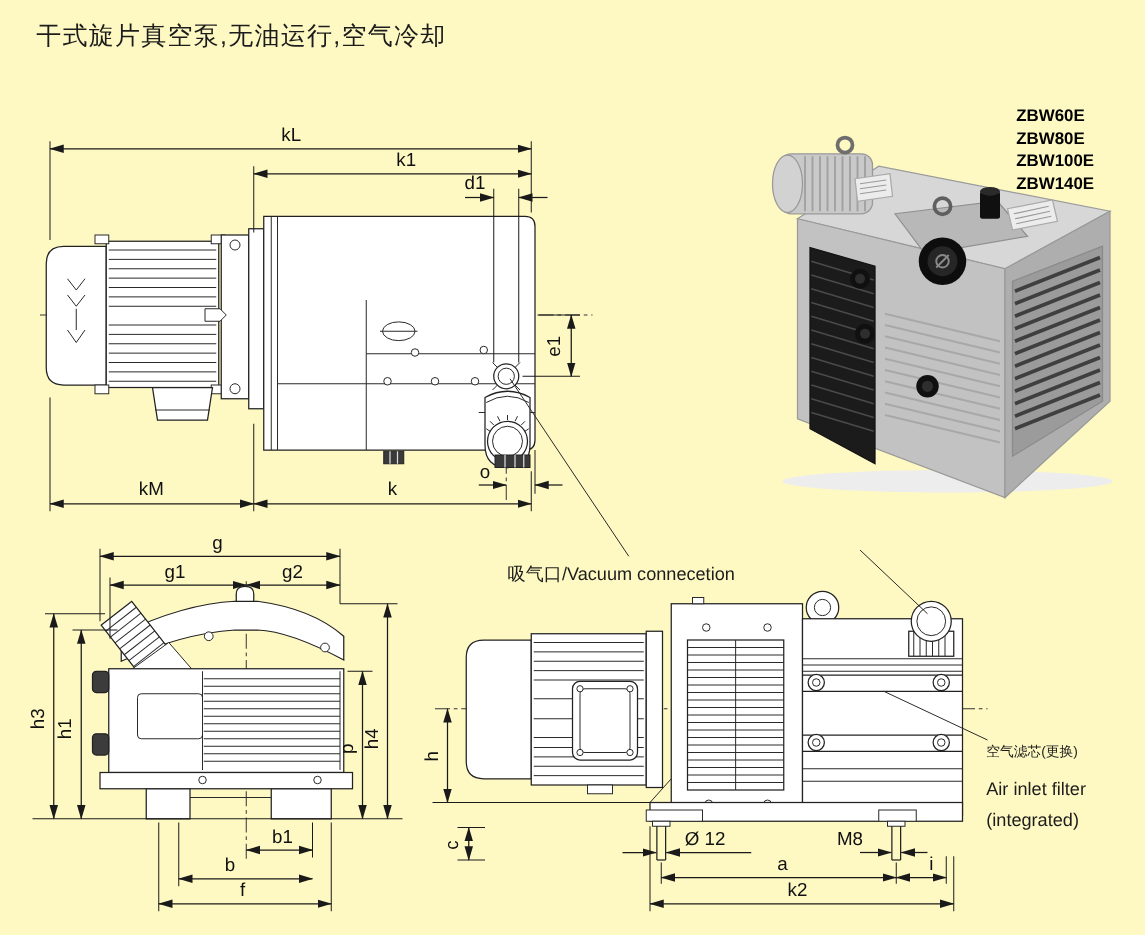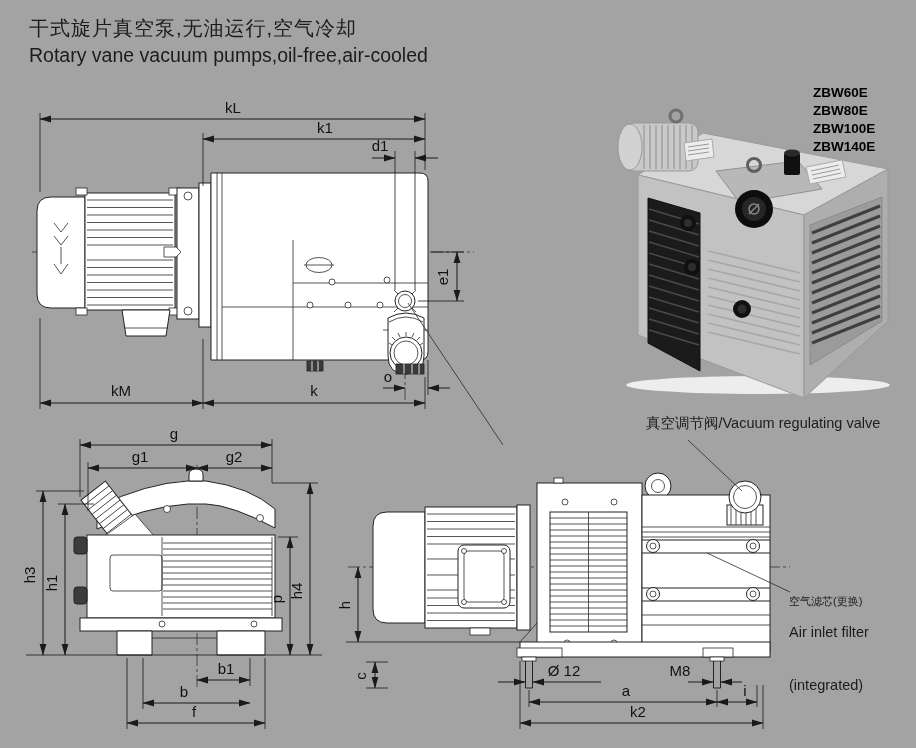--- a/index.html
+++ b/index.html
@@ -1,53 +1,52 @@
 <!DOCTYPE html>
 <html><head>
 <meta charset="utf-8">
 <style>
   html,body{margin:0;padding:0;background:#fff;}
-  #page{position:relative;width:916px;height:748px;background:#a3a3a3;overflow:hidden;
+  #page{position:relative;width:916px;height:748px;background:#fef9c3;overflow:hidden;
         font-family:"Liberation Sans",sans-serif;color:#111;}
   .label{position:absolute;z-index:6;white-space:nowrap;}
   #title-zh{left:29px;top:15px;font-size:20px;letter-spacing:1px;color:#1c1c1c;}
   #title-en{left:29px;top:44px;font-size:19.5px;color:#1c1c1c;}
   #models{left:813px;top:44px;font-size:13.5px;font-weight:bold;line-height:18px;color:#000;margin-top:40px;}
   #lbl-vac{left:406px;top:450px;font-size:14.5px;color:#1c1c1c;}
   #lbl-valve{left:646px;top:414px;font-size:14.5px;color:#1c1c1c;}
   #lbl-filter1{left:789px;top:594px;font-size:11px;color:#1c1c1c;}
   #lbl-filter2{left:789px;top:624px;font-size:14.5px;color:#1c1c1c;}
-  #lbl-filter3{left:789px;top:649px;font-size:14.5px;color:#1c1c1c;margin-top:28px;}
+  #lbl-filter3{left:789px;top:649px;font-size:14.5px;color:#1c1c1c;}
   svg{position:absolute;overflow:visible;}
   .ln{stroke:#222;stroke-width:1;fill:none;}
   .ln2{stroke:#2a2a2a;stroke-width:0.8;fill:none;}
   .fw{fill:#fff;stroke:#222;stroke-width:1;}
   .fw2{fill:#fff;stroke:#2a2a2a;stroke-width:0.8;}
   .cl{stroke:#333;stroke-width:0.8;fill:none;stroke-dasharray:12 3 3 3;}
   .dim{stroke:#1a1a1a;stroke-width:1;fill:none;}
   .ext{stroke:#1a1a1a;stroke-width:0.8;fill:none;}
   text.dl{font-family:"Liberation Sans",sans-serif;font-size:15px;fill:#111;}
   .pad{fill:#3a3a3a;stroke:#222;stroke-width:0.8;}
 </style>
 </head>
 <body>
 
 <div id="page">
 
   <div class="label" id="title-zh">干式旋片真空泵,无油运行,空气冷却</div>
-  <div class="label" id="title-en">Rotary vane vacuum pumps,oil-free,air-cooled</div>
 
   <div class="label" id="models">
     <div>ZBW60E</div>
     <div>ZBW80E</div>
     <div>ZBW100E</div>
     <div>ZBW140E</div>
   </div>
 
-  <div class="label" id="lbl-valve">真空调节阀/Vacuum regulating valve</div>
+  <div class="label" id="lbl-vac">吸气口/Vacuum connecetion</div>
   <div class="label" id="lbl-filter1">空气滤芯(更换)</div>
   <div class="label" id="lbl-filter2">Air inlet filter</div>
   <div class="label" id="lbl-filter3">(integrated)</div>
 
   <svg style="left:28px;top:90px;" width="480" height="362" viewBox="0 0 480 362">
     <defs>
       <marker id="ar1" viewBox="0 0 12 8" refX="11" refY="4" markerWidth="12" markerHeight="8" orient="auto-start-reverse" markerUnits="userSpaceOnUse">
         <path d="M11.5,4 L0,0.6 L0,7.4 Z" fill="#1a1a1a"></path>
       </marker>
     </defs>

